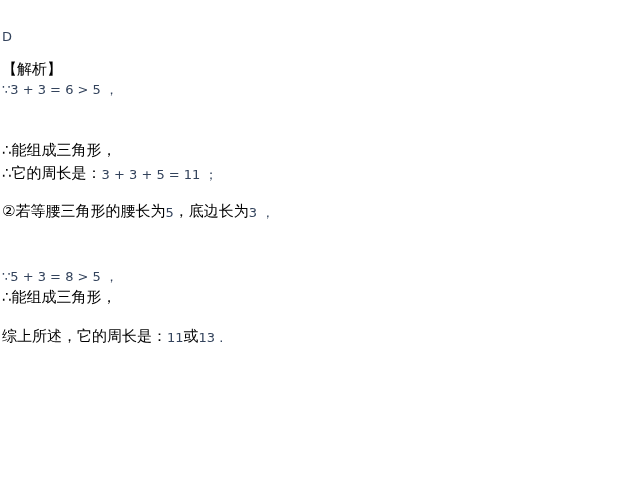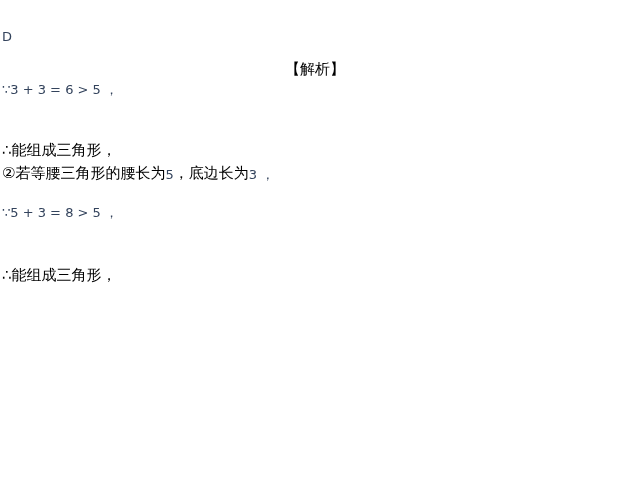--- a/index.html
+++ b/index.html
@@ -29,21 +29,21 @@
     font-size: 15px;
   }
   .math {
     color: var(--math-color, #33435c);
     font-size: 13px;
     vertical-align: -1px;
   }
   
   .spread {
     display: flex;
-    justify-content: center;
+    justify-content: flex-start;
   }
   
   .line:nth-child(1)  { top: 26px; }
   .line:nth-child(2)  { top: 60px; }
   .line:nth-child(3)  { top: 79px; }
   .line:nth-child(4)  { top: 141px; }
   .line:nth-child(5)  { top: 164px; }
   .line:nth-child(6)  { top: 202px; }
   .line:nth-child(7)  { top: 244px; margin-top: 22px; }
   .line:nth-child(8)  { top: 288px; }
@@ -53,16 +53,18 @@
   .line:nth-child(12) { top: 446px; }
 </style>
 </head>
 <body>
 
 <div id="document" style="background: rgb(255, 255, 255);">
     <div class="line"><span class="math">D</span></div>
     <div class="line spread"><span class="cn">【解析】</span></div>
     <div class="line"><span class="math">∵3 + 3 = 6 &gt; 5 ，</span></div>
     <div class="line"><span class="cn">∴能组成三角形，</span></div>
+    <div class="line"><span class="cn">∴它的周长是：</span><span class="math">3 + 3 + 5 = 11 ；</span></div>
     <div class="line"><span class="cn">②若等腰三角形的腰长为</span><span class="math">5</span><span class="cn">，底边长为</span><span class="math">3 ，</span></div>
     <div class="line"><span class="math">∵5 + 3 = 8 &gt; 5 ，</span></div>
     <div class="line"><span class="cn">∴能组成三角形，</span></div>
+    <div class="line"><span class="cn">综上所述，它的周长是：</span><span class="math">11</span><span class="cn">或</span><span class="math">13 .</span></div>
   </div>
 
 </body></html>

